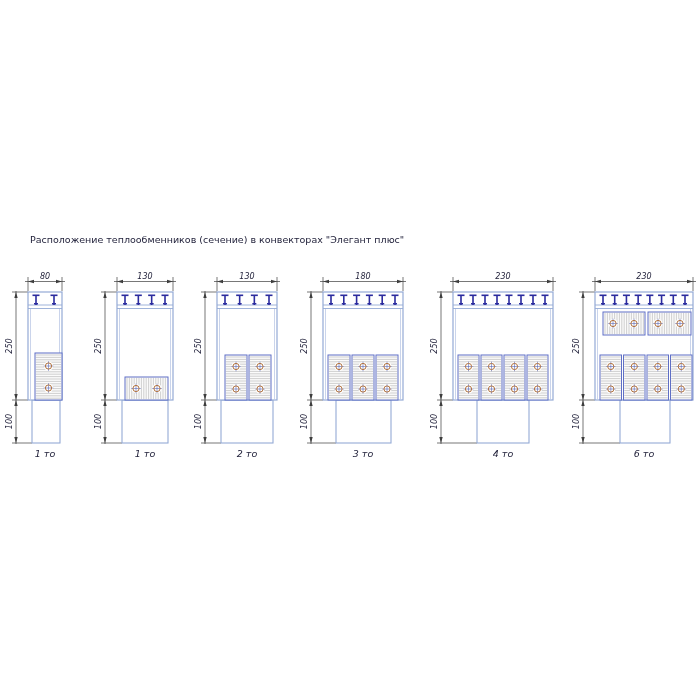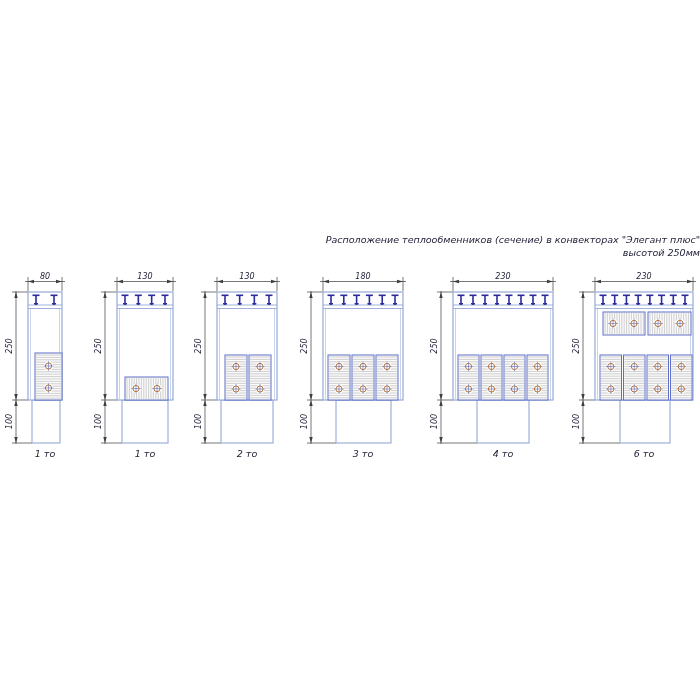--- a/index.html
+++ b/index.html
@@ -1,29 +1,28 @@
 <!DOCTYPE html>
 <html><head>
 <meta charset="utf-8">
 <style>
   html,body{margin:0;padding:0;background:#fff;}
   #stage{position:relative;width:700px;height:700px;background:#ffffff;overflow:hidden;
          font-family:"DejaVu Sans",sans-serif;}
-  #title-block{position:absolute;left:30px;top:234px;width:670px;text-align:right;
-               font-style:italic;font-size:9.5px;line-height:12.5px;color:#23233c;}
+  #title-block{position:absolute;left:30px;top:234px;width:670px;text-align:left;
+               font-size:9.5px;line-height:12.5px;color:#23233c;}
   svg{position:absolute;left:0;top:0;}
   text{font-family:"DejaVu Sans",sans-serif;font-style:italic;}
 </style>
 </head>
 <body>
 
 <div id="stage">
   <div id="title-block">
     <div>Расположение теплообменников (сечение) в конвекторах "Элегант плюс"</div>
-    <div>высотой 250мм</div>
   </div>
   <svg id="cv" width="700" height="700" viewBox="0 0 700 700">
       <g>
         <g>
           <line x1="28" y1="291" x2="28" y2="277" stroke="#3d3d3d" stroke-width="0.7"></line>
           <line x1="62" y1="291" x2="62" y2="277" stroke="#3d3d3d" stroke-width="0.7"></line>
           <line x1="25" y1="281.5" x2="65" y2="281.5" stroke="#3d3d3d" stroke-width="0.7"></line>
           <polygon points="28,281.5 34,279.8 34,283.2" fill="#3d3d3d"></polygon>
           <polygon points="62,281.5 56,279.8 56,283.2" fill="#3d3d3d"></polygon>
           <text x="45" y="278.5" text-anchor="middle" fill="#23233c" font-size="8" font-style="italic">80</text>

